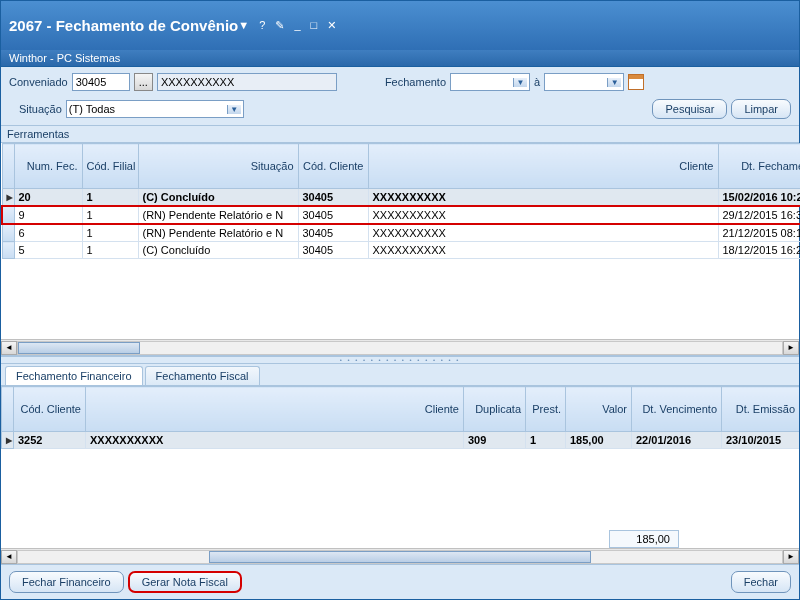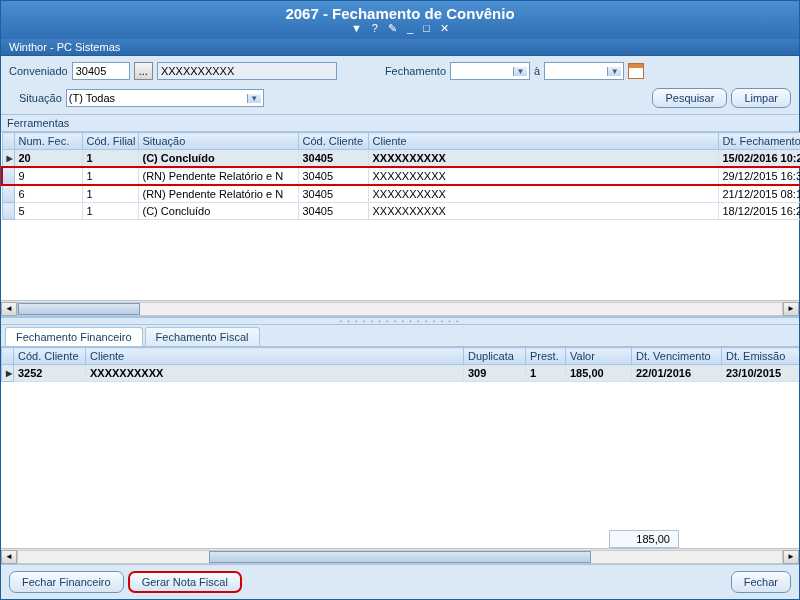--- a/index.html
+++ b/index.html
@@ -1,41 +1,41 @@
 <!DOCTYPE html>
 <html><head>
 <meta charset="utf-8">
 <style>
 * { box-sizing: border-box; margin: 0; padding: 0; font-family: Tahoma, Arial, sans-serif; font-size: 11px; }
 body { background: #fff; width: 800px; height: 600px; overflow: hidden; position: relative; }
 
 .window { width: 800px; height: 600px; border: 1px solid #1a5fa0; display: flex; flex-direction: column; }
 
-.titlebar { background: linear-gradient(#4b8fd1, #2f6fb5); color: #fff; padding: 4px 8px; display: flex; align-items: center; justify-content: flex-start; flex-direction: column; }
+.titlebar { background: linear-gradient(#4b8fd1, #2f6fb5); color: #fff; padding: 16px 8px; display: flex; align-items: center; justify-content: flex-start; }
 .titlebar .title { font-size: 15px; font-weight: bold; }
 .titlebar .controls { display: flex; gap: 10px; font-size: 14px; }
 .titlebar .controls span { cursor: pointer; }
 
 .subtitlebar { background: linear-gradient(#3f7ec0, #2a68aa); color: #fff; padding: 2px 8px; font-size: 11px; border-bottom: 1px solid #1a5fa0; }
 
 .filter-bar { background: #dbe9f7; padding: 6px 8px; border-bottom: 1px solid #a9c4de; display: flex; align-items: center; gap: 4px; flex-wrap: wrap; }
 .filter-row { display: flex; align-items: center; gap: 4px; width: 100%; margin-bottom: 4px; }
 .filter-row:last-child { margin-bottom: 0; }
 .lbl { color: #1a3f66; }
 .txt-input { background: #fff; border: 1px solid #7a9ec5; padding: 1px 3px; height: 18px; }
 .btn-small { background: linear-gradient(#f5f5f5,#d8d8d8); border: 1px solid #888; height: 18px; padding: 0 4px; cursor: pointer; }
 .combo { background: #fff; border: 1px solid #7a9ec5; height: 18px; padding: 0 2px; display: inline-flex; align-items: center; justify-content: space-between; }
 .combo .arrow { background: linear-gradient(#e8f0fa,#c3d7ed); border-left: 1px solid #7a9ec5; width: 14px; text-align: center; font-size: 8px; color: #2a5f99; }
 .btn { background: linear-gradient(#f8fbfe,#d6e5f5); border: 1px solid #6f94bb; border-radius: 7px; padding: 3px 12px; cursor: pointer; color: #1a3f66; }
 
 .tools-bar { background: #dbe9f7; padding: 2px 6px; border-bottom: 1px solid #a9c4de; color: #1a3f66; }
 
 .grid-area { flex: 0 0 auto; background: #fff; border-bottom: 1px solid #a9c4de; }
 .grid { width: 100%; border-collapse: collapse; table-layout: fixed; }
-.grid th { background: linear-gradient(#e3eefb,#c8ddf3); border: 1px solid #a9c4de; padding: 2px 4px; text-align: left; font-weight: normal; color: #1a3f66; white-space: nowrap; overflow: hidden; margin-top: 20px; }
+.grid th { background: linear-gradient(#e3eefb,#c8ddf3); border: 1px solid #a9c4de; padding: 16px 4px; text-align: right; font-weight: normal; color: #1a3f66; white-space: nowrap; overflow: hidden; margin-top: 20px; }
 .grid td { border: 1px solid #d4e1ef; padding: 2px 4px; white-space: nowrap; overflow: hidden; }
 .grid .rowsel { width: 12px; background: linear-gradient(#e3eefb,#c8ddf3); border: 1px solid #a9c4de; }
 .grid tr.sel td { background: #e0e8f0; font-weight: bold; }
 .grid tr.hl td { border-top: 2px solid #d40000; border-bottom: 2px solid #d40000; }
 .grid tr.hl td:first-child { border-left: 2px solid #d40000; }
 .grid tr.hl td:last-child { border-right: 2px solid #d40000; }
 .grid td.num { text-align: left; }
 .row-ind { font-size: 8px; color: #333; text-align: center; }
 .hscroll { background: #e8e8e8; border-top: 1px solid #c0c0c0; height: 16px; display: flex; align-items: center; }
 .hscroll .track { flex: 1; background: #f0f0f0; height: 14px; position: relative; border: 1px solid #c8c8c8; }
@@ -92,21 +92,21 @@
         </span>
       <span class="lbl">à</span>
       <span class="combo" style="width:80px">
           <span></span>
           <span class="arrow">▼</span>
         </span>
       <span class="cal-icon"></span>
     </div>
     <div class="filter-row">
       <span class="lbl" style="margin-left:10px">Situação</span>
-      <span class="combo" style="width:198px">
+      <span class="combo" style="width:178px">
           <span>(T) Todas</span>
           <span class="arrow">▼</span>
         </span>
       <div class="spacer"></div>
       <button class="btn">Pesquisar</button>
       <button class="btn">Limpar</button>
     </div>
   </div>
 
   <div class="tools-bar"><span>Ferramentas</span></div>

